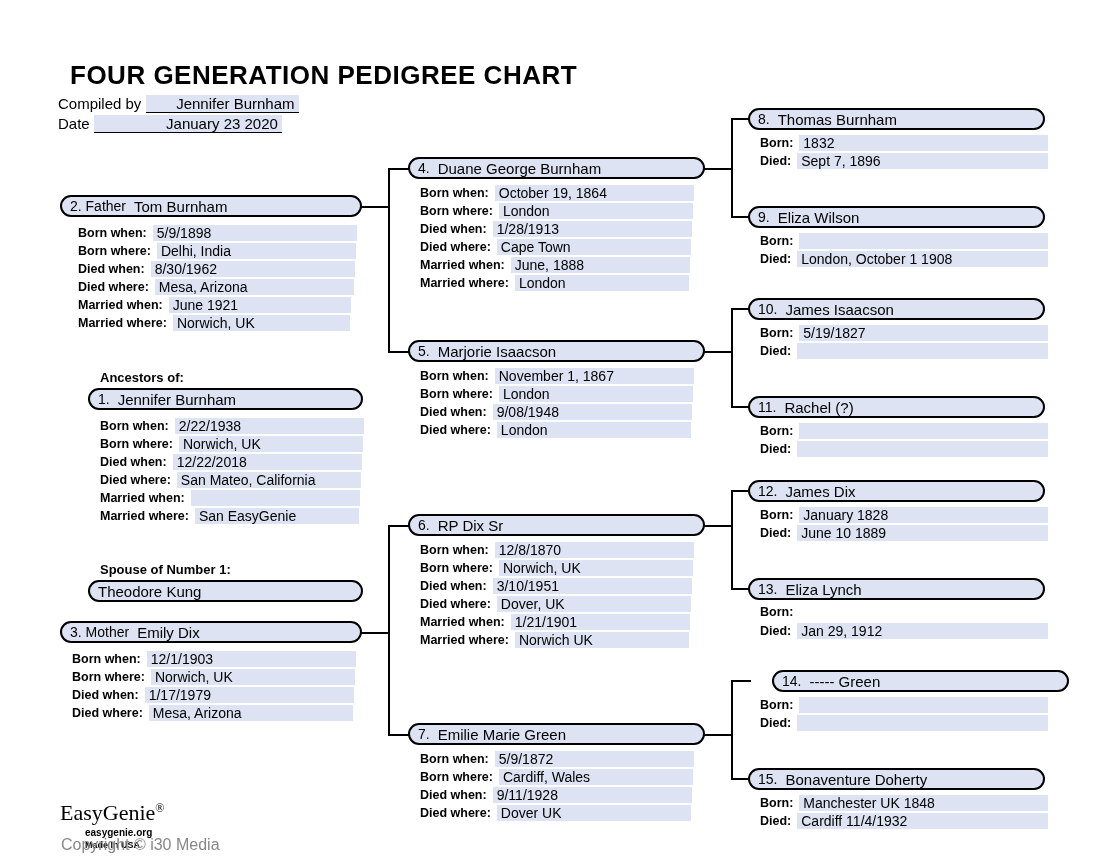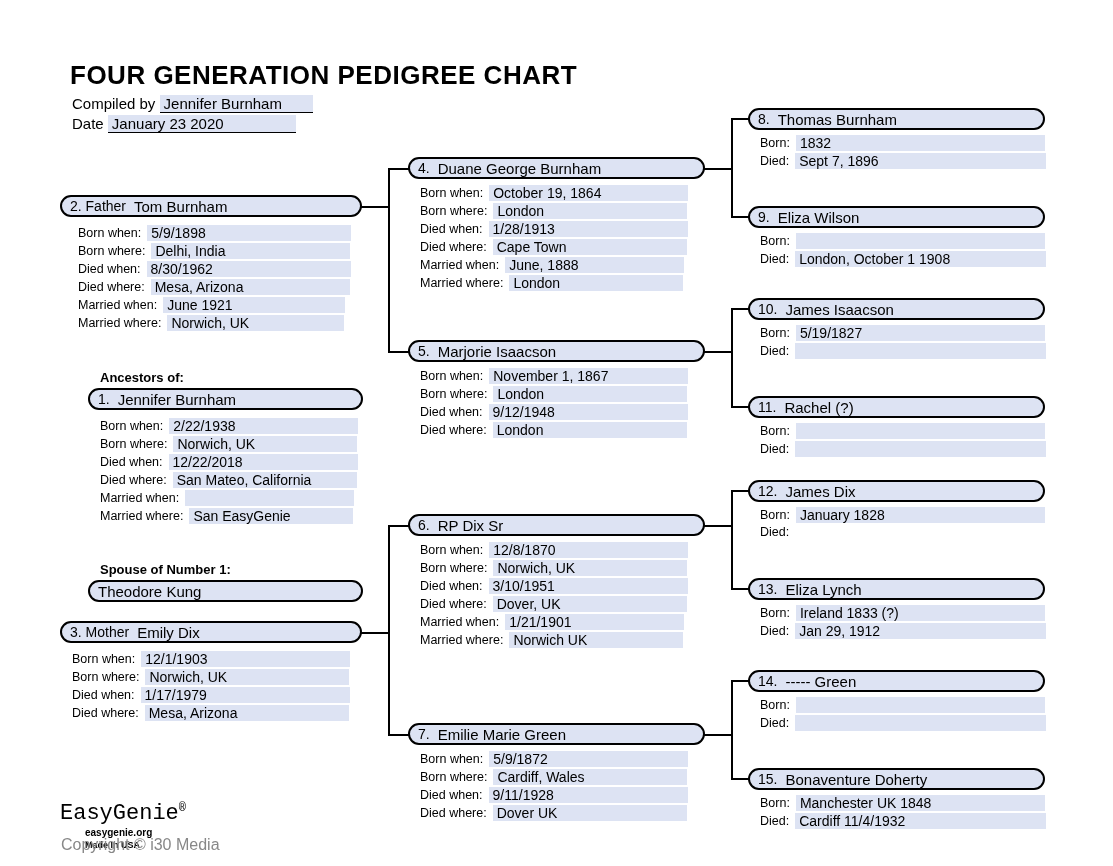--- a/index.html
+++ b/index.html
@@ -16,22 +16,23 @@
   .title {
     position: absolute;
     left: 70px;
     top: 60px;
     font-size: 26px;
     font-weight: 900;
     letter-spacing: 0.5px;
   }
   .meta-row {
     position: absolute;
-    left: 72px;
+    left: 58px;
     font-size: 15px;
+    text-align: right;
   }
   .meta-label {
     display: inline-block;
   }
   .ul-field {
     display: inline-block;
     background: #dde3f3;
     border-bottom: 1px solid #000;
     min-width: 150px;
     padding: 0 4px;
@@ -55,21 +56,21 @@
     margin-right: 8px;
     font-size: 14px;
   }
   .field-row {
     position: absolute;
     font-size: 12.5px;
     display: flex;
     align-items: center;
   }
   .field-label {
-    font-weight: 400;
+    font-weight: 700;
     white-space: nowrap;
     text-align: center;
   }
   .field-val {
     background: #dde3f3;
     margin-left: 6px;
     height: 16px;
     display: inline-flex;
     align-items: center;
     padding-left: 4px;
@@ -79,21 +80,21 @@
   .section-label {
     position: absolute;
     font-size: 13px;
     font-weight: 700;
   }
   .brand {
     position: absolute;
     left: 60px;
     bottom: 40px;
     font-size: 22px;
-    font-family: Liberation Mono, monospace;
+    font-family: Liberation Serif, serif;
     font-weight: 400;
   }
   .brand-sub {
     position: absolute;
     font-size: 10px;
     font-weight: 700;
   }
   .copyright {
     position: absolute;
     left: 61px;
@@ -270,21 +271,21 @@
 <div class="field-row" style="left:420px;top:368px">
     <span class="field-label">Born when:</span>
     <span class="field-val" style="width:195px">November 1, 1867</span>
   </div>
 <div class="field-row" style="left:420px;top:386px">
     <span class="field-label">Born where:</span>
     <span class="field-val" style="width:190px">London</span>
   </div>
 <div class="field-row" style="left:420px;top:404px">
     <span class="field-label">Died when:</span>
-    <span class="field-val" style="width:195px">9/12/1948</span>
+    <span class="field-val" style="width:195px">9/08/1948</span>
   </div>
 <div class="field-row" style="left:420px;top:422px">
     <span class="field-label">Died where:</span>
     <span class="field-val" style="width:190px">London</span>
   </div>
 
 <div class="person-box" style="left:408px;top:514px;width:297px">
     <span class="num">6.</span>
     <span>RP Dix Sr</span>
   </div>
@@ -389,36 +390,36 @@
 <div class="person-box" style="left:748px;top:480px;width:297px">
     <span class="num">12.</span>
     <span>James Dix</span>
   </div>
 <div class="field-row" style="left:760px;top:507px">
     <span class="field-label">Born:</span>
     <span class="field-val" style="width:245px">January 1828</span>
   </div>
 <div class="field-row" style="left:760px;top:525px">
     <span class="field-label">Died:</span>
+    <span class="field-val" style="width:247px">June 10 1889</span>
   </div>
 
 <div class="person-box" style="left:748px;top:578px;width:297px">
     <span class="num">13.</span>
     <span>Eliza Lynch</span>
   </div>
 <div class="field-row" style="left:760px;top:605px">
     <span class="field-label">Born:</span>
-    <span class="field-val" style="width:245px">Ireland 1833 (?)</span>
   </div>
 <div class="field-row" style="left:760px;top:623px">
     <span class="field-label">Died:</span>
     <span class="field-val" style="width:247px">Jan 29, 1912</span>
   </div>
 
-<div class="person-box" style="left:748px;top:670px;width:297px">
+<div class="person-box" style="left:772px;top:670px;width:297px">
     <span class="num">14.</span>
     <span>----- Green</span>
   </div>
 <div class="field-row" style="left:760px;top:697px">
     <span class="field-label">Born:</span>
     <span class="field-val" style="width:245px"></span>
   </div>
 <div class="field-row" style="left:760px;top:715px">
     <span class="field-label">Died:</span>
     <span class="field-val" style="width:247px"></span>

